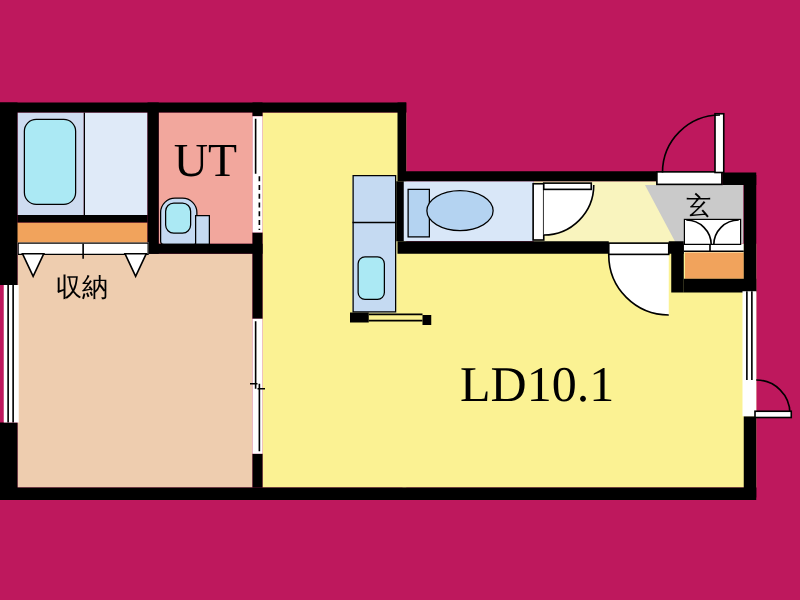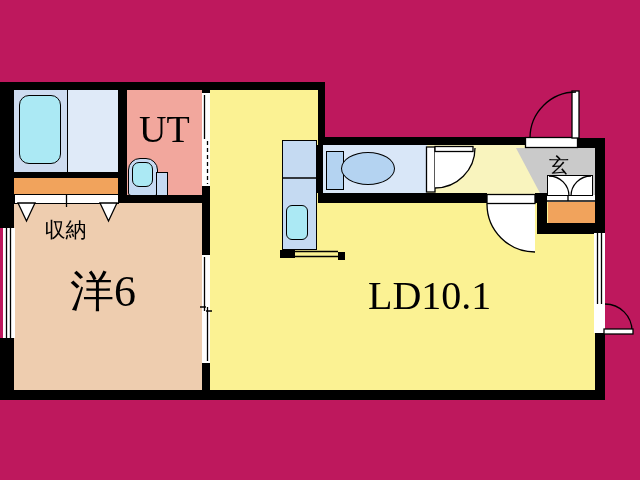--- a/index.html
+++ b/index.html
@@ -117,18 +117,17 @@
       <path d="M295 251.5 H338 M295 256.5 H338"></path>
 
       <path d="M282 178 H317"></path>
 
       <polygon points="18,203 35,203 26.5,221" fill="#fff"></polygon>
       <polygon points="100,203 117,203 108.5,221" fill="#fff"></polygon>
     </g>
   </svg>
 
   <div class="label" style="left:139px;top:110px;font-size:38px;">UT</div>
-  <div class="label" style="left:70px;top:270px;font-size:44px;">洋6</div>
-  <div class="label" style="left:368px;top:276px;font-size:40px;">LD10.1</div>
+  <div class="label" style="left:368px;top:288px;font-size:40px;">LD10.1</div>
   <div class="label" style="left:13px;top:176px;width:105px;font-size:21px;text-align:center;margin-top:44px;">収納</div>
   <div class="label" style="left:549px;top:155px;font-size:20px;">玄</div>
 
 </div>
 
 </body></html>

